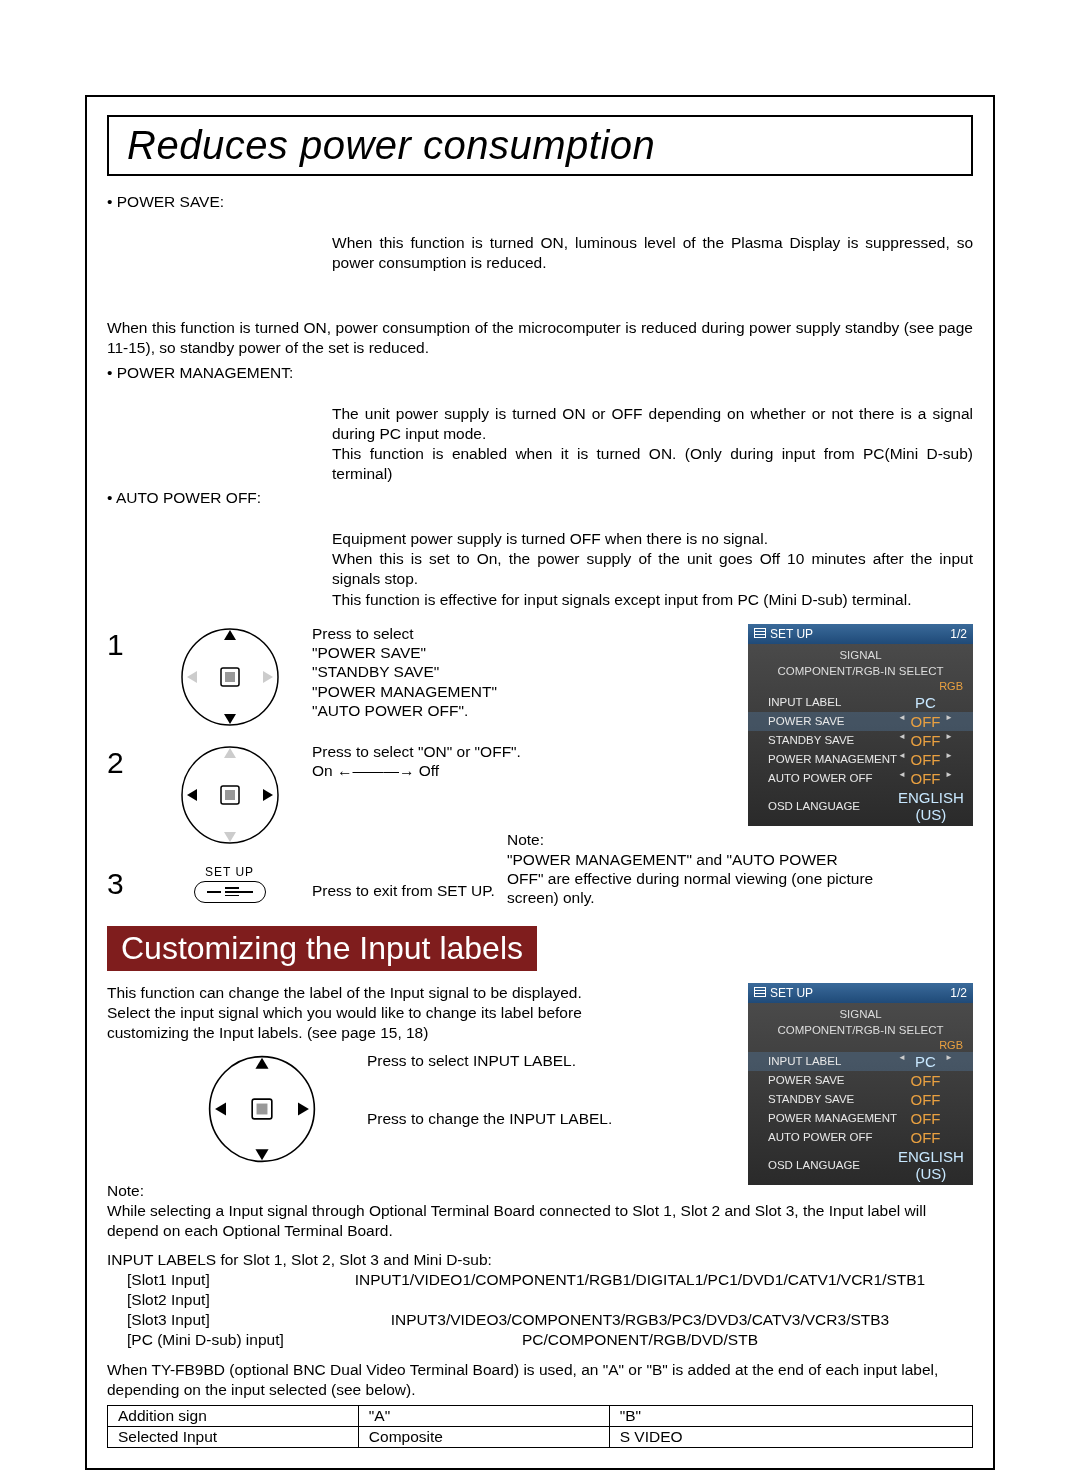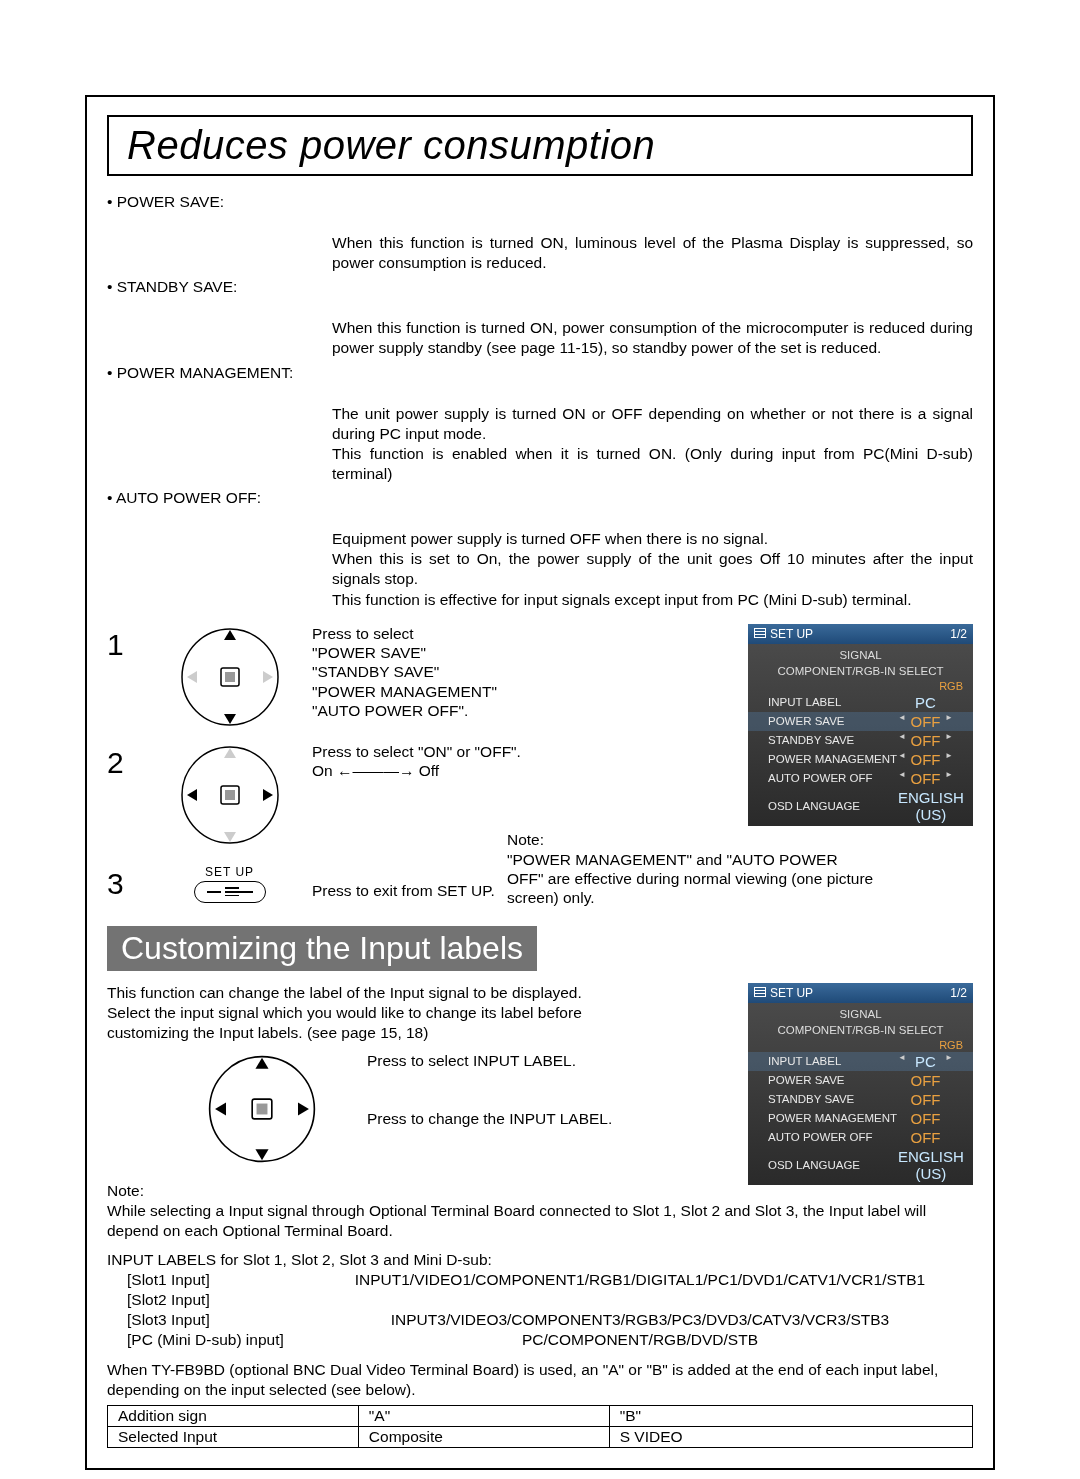--- a/index.html
+++ b/index.html
@@ -164,21 +164,21 @@
   }
   .note-right {
     position: absolute;
     left: 400px;
     bottom: -4px;
     width: 370px;
     font-size: 15.5px;
     line-height: 1.25;
   }
   .section-title {
-    background: #737373;
+    background: #7f1d1d;
     color: #fff;
     font-size: 32px;
     font-weight: normal;
     padding: 4px 14px;
     margin: 22px 0 12px 0;
     display: inline-block;
     width: auto;
   }
   .intro {
     font-size: 15.5px;
@@ -246,21 +246,20 @@
   <div class="title-box">
     <h1>Reduces power consumption</h1>
   </div>
 
   <div class="defs">
     <div class="def-row">
       <div class="def-label">• POWER SAVE:</div>
       <div class="def-text" style="white-space:pre-line">When this function is turned ON, luminous level of the Plasma Display is suppressed, so power consumption is reduced.</div>
     </div>
     <div class="def-row">
-      <div class="def-label">• STANDBY SAVE:</div>
       <div class="def-text" style="white-space:pre-line">When this function is turned ON, power consumption of the microcomputer is reduced during power supply standby (see page 11-15), so standby power of the set is reduced.</div>
     </div>
     <div class="def-row">
       <div class="def-label">• POWER MANAGEMENT:</div>
       <div class="def-text" style="white-space:pre-line">The unit power supply is turned ON or OFF depending on whether or not there is a signal during PC input mode.
 This function is enabled when it is turned ON. (Only during input from PC(Mini D-sub) terminal)</div>
     </div>
     <div class="def-row">
       <div class="def-label">• AUTO POWER OFF:</div>
       <div class="def-text" style="white-space:pre-line">Equipment power supply is turned OFF when there is no signal.

